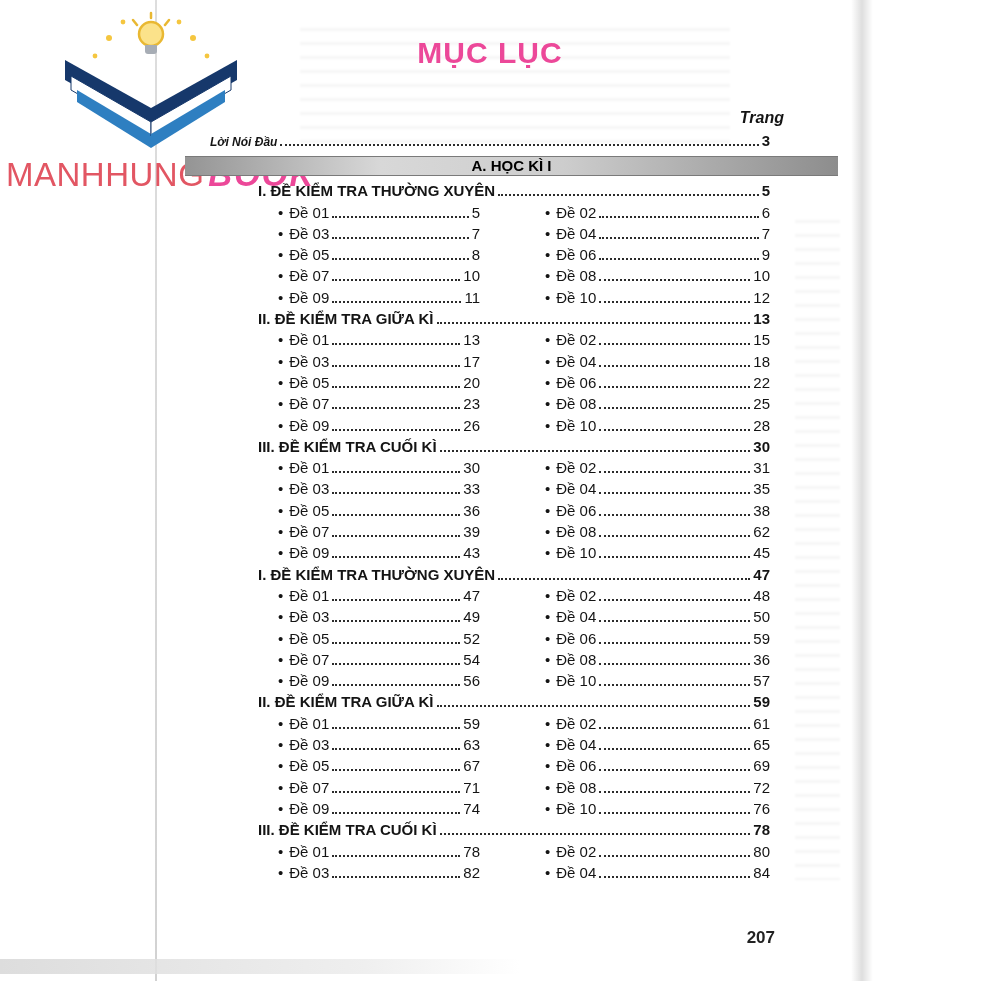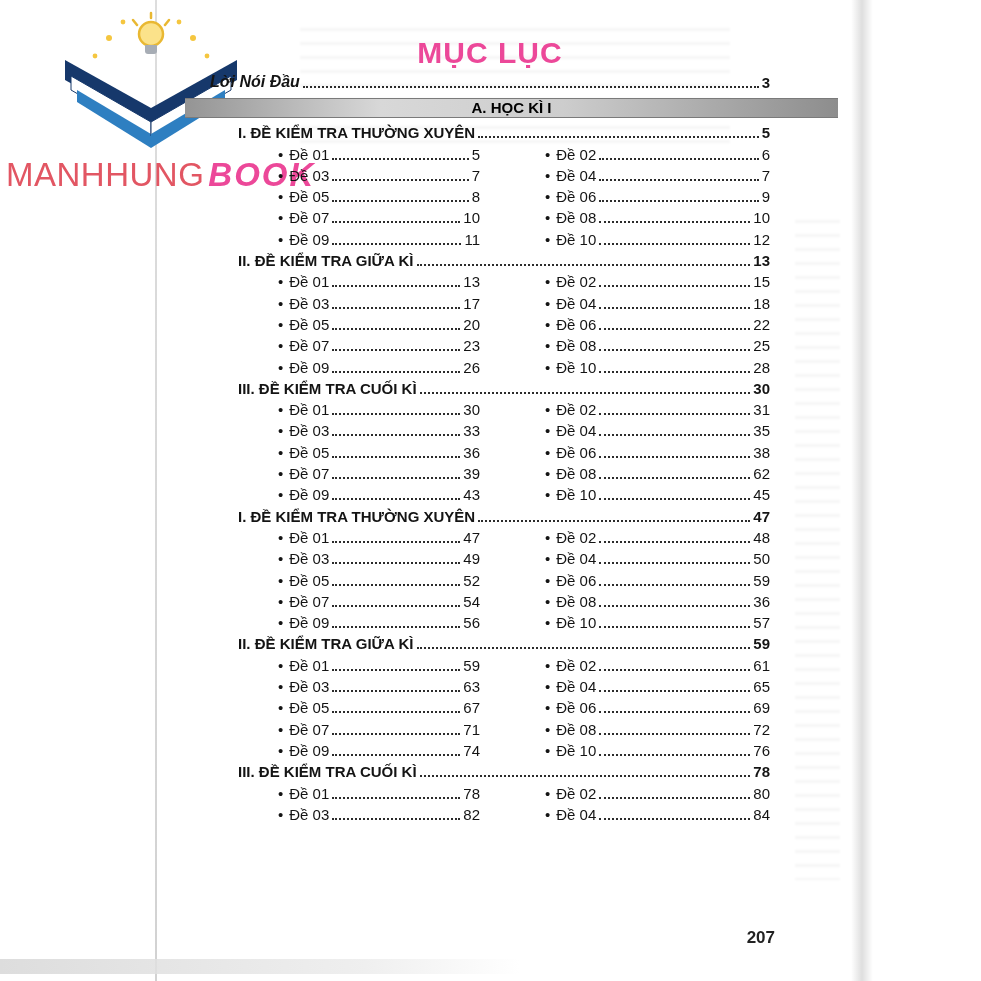--- a/index.html
+++ b/index.html
@@ -33,33 +33,33 @@
            font-weight:bold; letter-spacing:1px; color:#ec4899; }
   .trang { margin:38px -14px 0 0; text-align:right; font-size:16px; line-height:20px;
            font-weight:bold; font-style:italic; }
 
   .row { display:flex; align-items:flex-end; height:21.3px; font-size:15px; }
   .dots { flex:1; border-bottom:2px dotted #2b2b2b; margin:0 3px 4px 3px; }
   .pg { text-align:right; padding-bottom:1px; }
   .bold { font-weight:bold; }
 
   .preface { height:22px; }
-  .preface-label { font-weight:bold; font-style:italic; font-size:16px; padding-bottom:1px; }
+  .preface-label { font-weight:bold; font-style:italic; font-size:12px; padding-bottom:1px; }
 
   .part { margin-top:8px; height:22px; text-align:center; font-size:16px; line-height:22px; }
   .part-marker { font-size:13px; vertical-align:1px; }
   .part-name  { font-weight:bold; font-style:italic; }
   .part-title { font-weight:bold; }
 
   .semester-bar { height:18px; line-height:18px; margin:6px -68px 3px -25px;
     text-align:center; font-weight:bold; font-size:15px; color:#000;
     background:linear-gradient(to right,#949494,#d8d8d8 30%,#cdcdcd 58%,#8d8d8d);
     border-top:1px solid #7a7a7a; border-bottom:1px solid #7a7a7a; }
 
-  .group-heading { margin-left:28px; font-weight:bold; }
+  .group-heading { margin-left:48px; font-weight:bold; }
   .group-heading .group-title { padding-bottom:1px; }
 
   .entries { display:grid; grid-template-columns:202px 225px; column-gap:65px; margin-left:68px; }
   .entry .bullet { margin-right:6px; padding-bottom:1px; }
   .entry-label { padding-bottom:1px; white-space:nowrap; }
 
   .sheet-number { position:absolute; right:206px; top:928px; font-size:17px; font-weight:bold; color:#222; }
 </style>
 </head>
 <body>
@@ -96,20 +96,21 @@
       <polygon points="120,126 46,82 46,94 120,140" fill="#2e7fc1"></polygon>
       <polygon points="120,100 206,52 206,72 120,120" fill="#16386b"></polygon>
       <polygon points="120,114 200,68 200,82 120,128" fill="#ffffff" stroke="#16386b" stroke-width="1"></polygon>
       <polygon points="120,126 194,82 194,94 120,140" fill="#2e7fc1"></polygon>
     </svg>
     <div class="logo-text"><span class="brand-first">MANHHUNG</span><span class="brand-second">BOOK</span></div>
   </div>
 
   <div class="content">
     <h1 class="title">MỤC LỤC</h1>
+    <div class="trang">Trang</div>
 
     <div class="row preface">
       <span class="preface-label">Lời Nói Đầu</span>
       <span class="dots"></span>
       <span class="pg bold">3</span>
     </div>
 
 
     <div id="toc-body">
         <div class="semester-bar">A. HỌC KÌ I</div>

